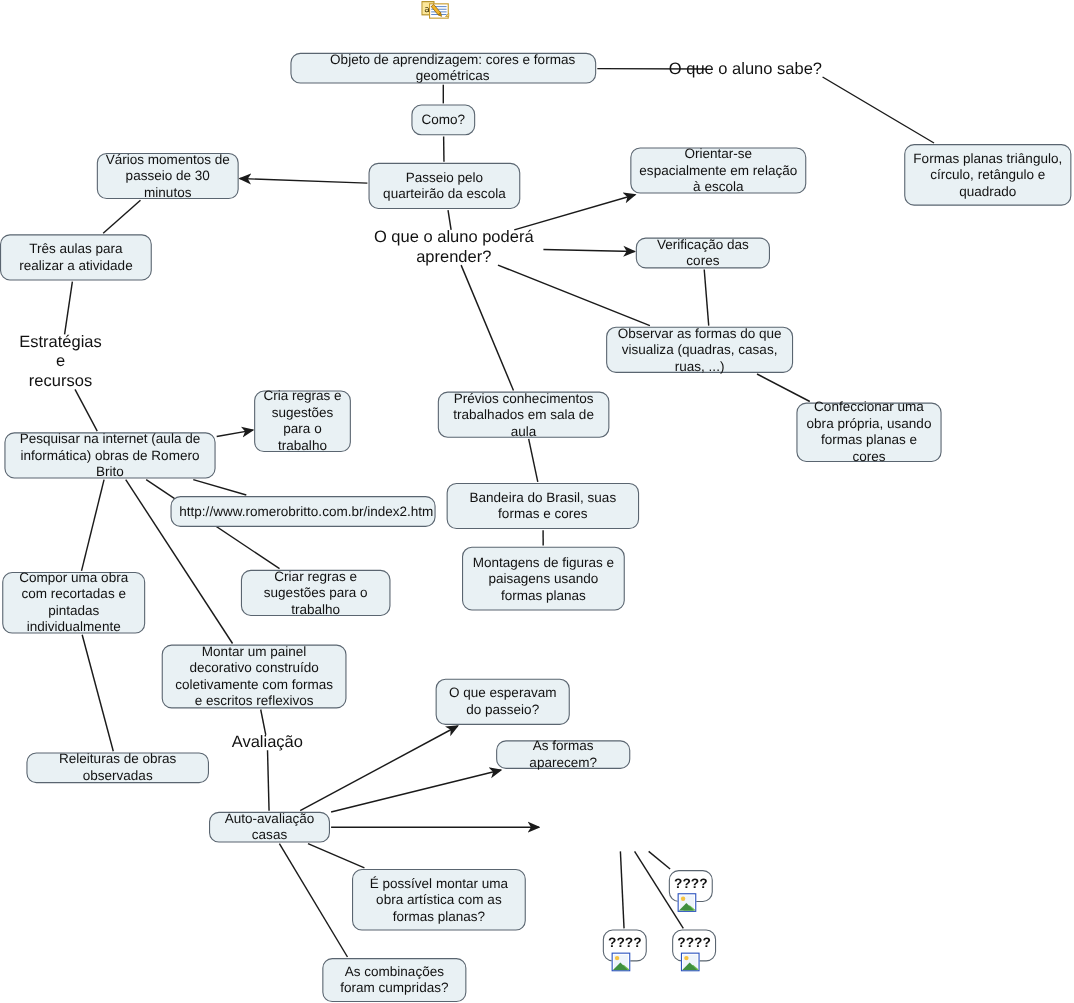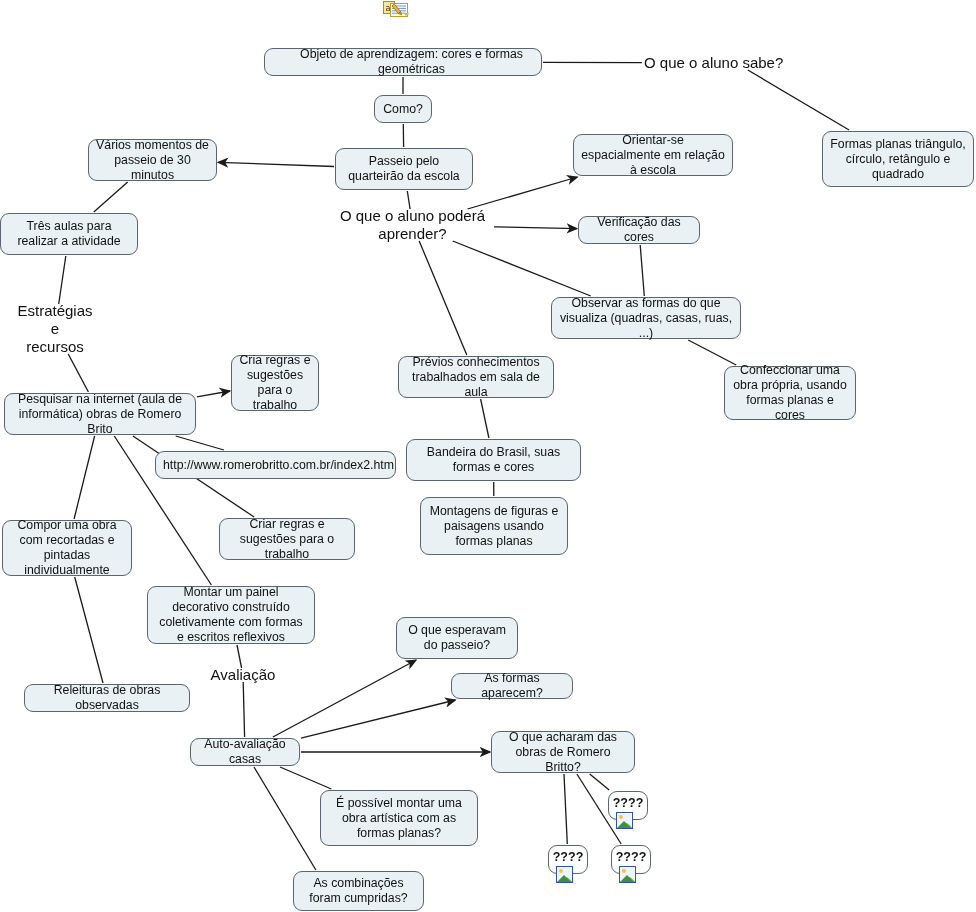--- a/index.html
+++ b/index.html
@@ -172,21 +172,21 @@
     </div>
     <div class="node" style="left: 573px; top: 134px; width: 160px; height: 42px;">
       <span>Orientar-se espacialmente em relação à escola</span>
     </div>
     <div class="node" style="left: 822px; top: 131px; width: 152px; height: 56px;">
       <span>Formas planas triângulo, círculo, retângulo e quadrado</span>
     </div>
     <div class="node" style="left: 578px; top: 216px; width: 122px; height: 28px;">
       <span>Verificação das cores</span>
     </div>
-    <div class="node" style="left: 551px; top: 297px; width: 190px; height: 42px;">
+    <div class="node" style="left: 551px; top: 297px; width: 170px; height: 42px;">
       <span>Observar as formas do que visualiza (quadras, casas, ruas, ...)</span>
     </div>
     <div class="node" style="left: 724px; top: 366px; width: 132px; height: 54px;">
       <span>Confeccionar uma obra própria, usando formas planas e cores</span>
     </div>
     <div class="node" style="left: 398px; top: 356px; width: 156px; height: 42px;">
       <span>Prévios conhecimentos trabalhados em sala de aula</span>
     </div>
     <div class="node" style="left: 406px; top: 439px; width: 175px; height: 42px;">
       <span>Bandeira do Brasil, suas formas e cores</span>
@@ -216,23 +216,20 @@
       <span>Releituras de obras observadas</span>
     </div>
     <div class="node" style="left: 396px; top: 617px; width: 122px; height: 42px;">
       <span>O que esperavam do passeio?</span>
     </div>
     <div class="node" style="left: 451px; top: 673px; width: 122px; height: 26px;">
       <span>As formas aparecem?</span>
     </div>
     <div class="node" style="left: 190px; top: 738px; width: 110px; height: 28px;">
       <span>Auto-avaliação casas</span>
-    </div>
-    <div class="node" style="left: 491px; top: 731px; width: 144px; height: 42px;">
-      <span>O que acharam das obras de Romero Britto?</span>
     </div>
     <div class="node" style="left: 320px; top: 790px; width: 158px; height: 56px;">
       <span>É possível montar uma obra artística com as formas planas?</span>
     </div>
     <div class="node" style="left: 263px; top: 871px; width: 131px; height: 40px; margin-left: 30px;">
       <span>As combinações foram cumpridas?</span>
     </div>
     <div class="qnode" style="left: 608px; top: 791px; width: 40px; height: 29px;">
       <span>????</span>
     </div>
@@ -253,20 +250,20 @@
     </div>
     <div class="qnode" style="left: 611px; top: 845px; width: 40px; height: 29px;">
       <span>????</span>
     </div>
     <div class="imgicon" style="left: 619px; top: 866px;">
       <div class="sky"></div>
       <div class="sun"></div>
       <div class="hill2"></div>
       <div class="hill1"></div>
     </div>
-    <div class="freetext" style="left: 644px; top: 54px; width: 200px; text-align: left; font-size: 15px;">O que o aluno sabe?</div>
+    <div class="freetext" style="left: 608px; top: 54px; width: 200px; text-align: left; font-size: 15px;">O que o aluno sabe?</div>
     <div class="freetext" style="left: 325px; top: 207px; width: 175px; text-align: center; font-size: 15px;">O que o aluno poderá
 aprender?</div>
     <div class="freetext" style="left: 9px; top: 302px; width: 92px; text-align: center; font-size: 15px;">Estratégias
 e
 recursos</div>
     <div class="freetext" style="left: 203px; top: 666px; width: 80px; text-align: center; font-size: 15px;">Avaliação</div>
   </div>
 
 </body></html>

